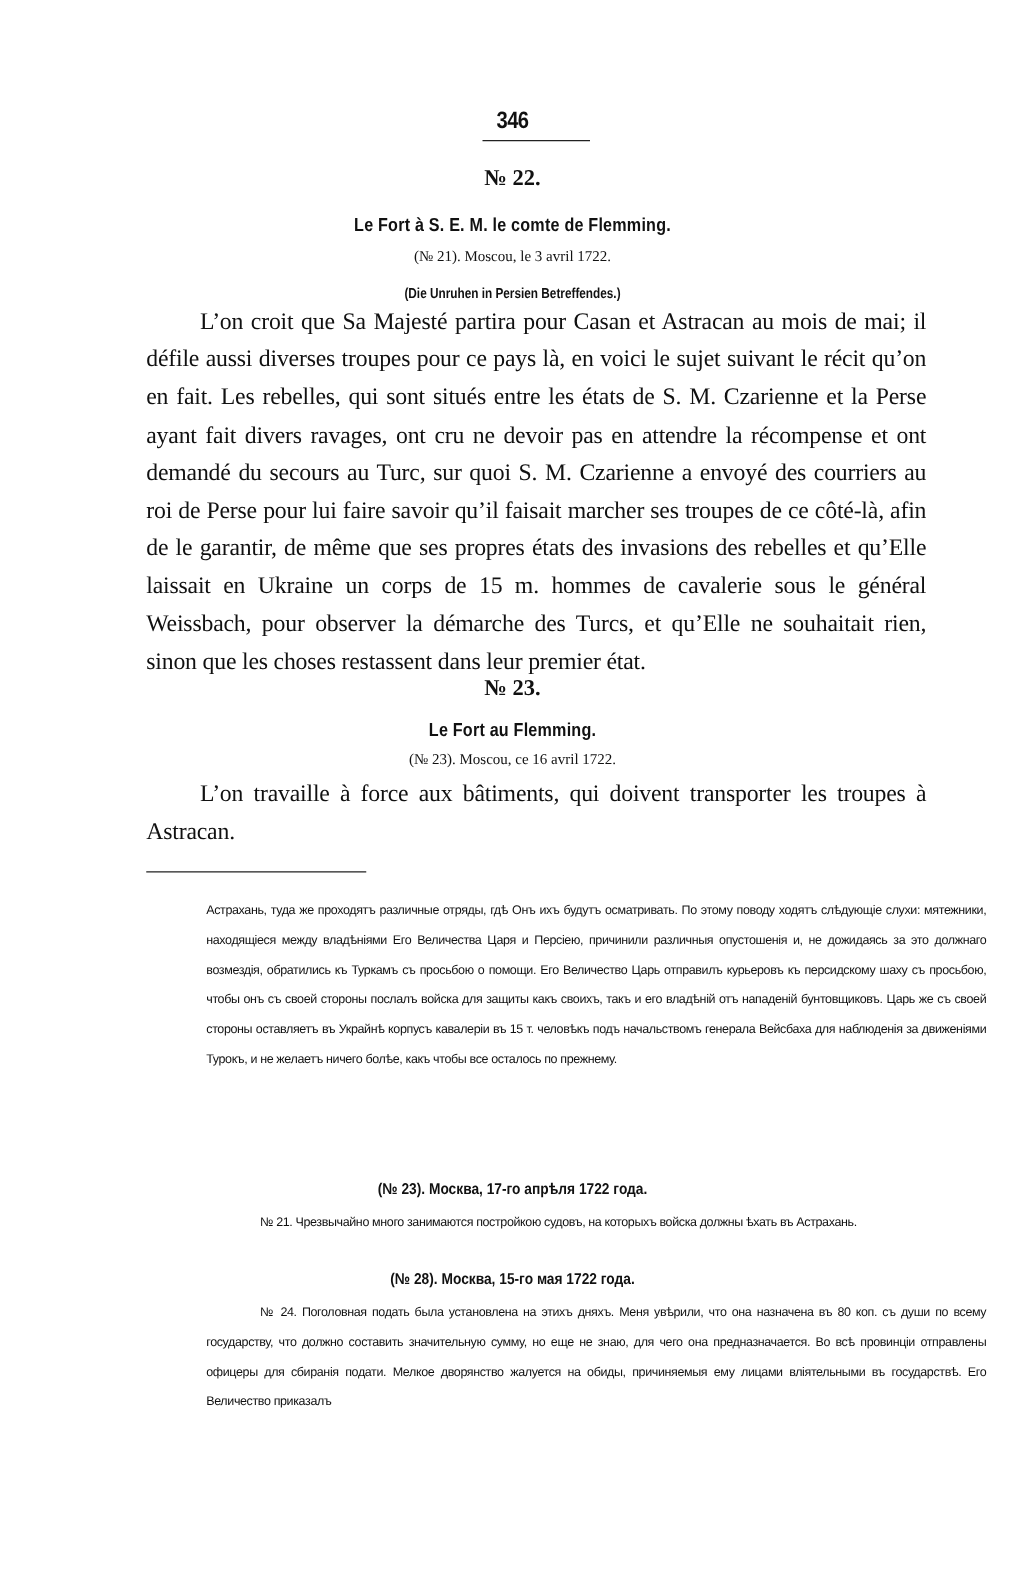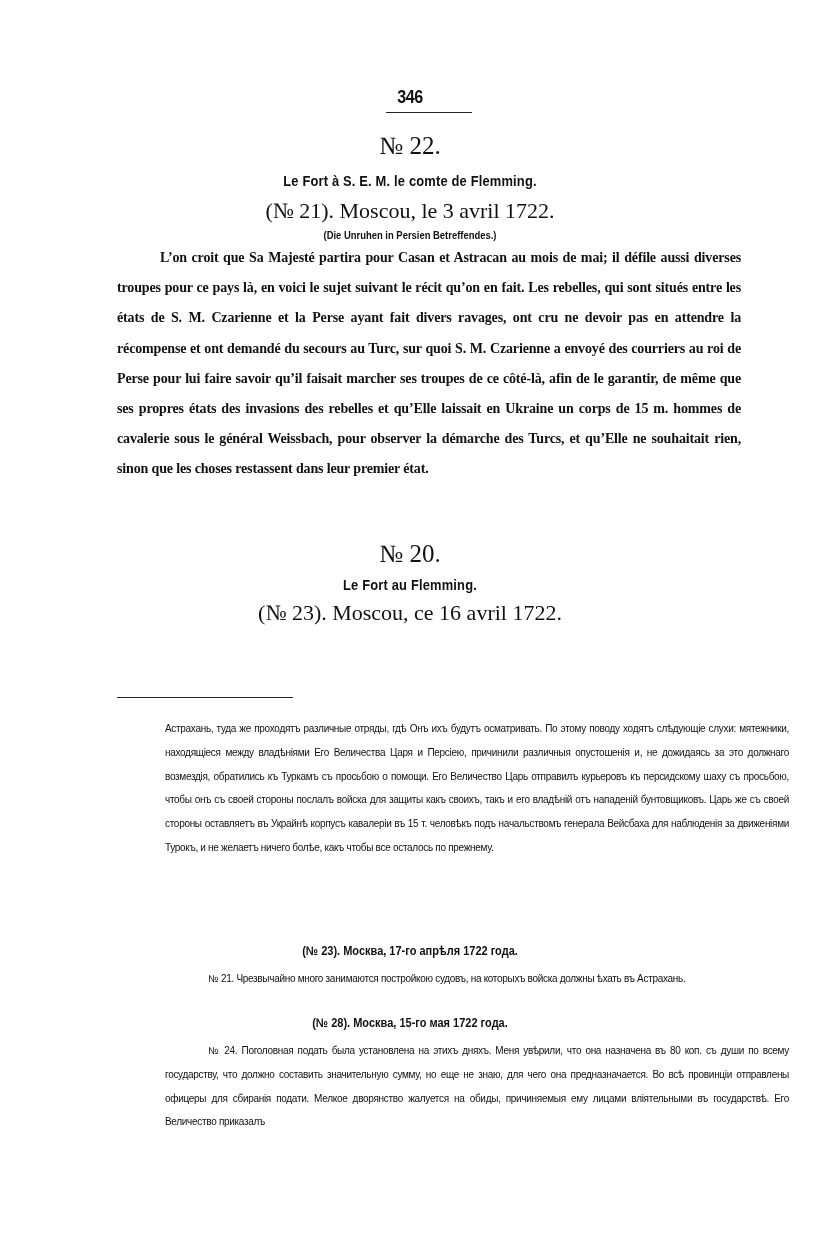--- a/index.html
+++ b/index.html
@@ -4,34 +4,34 @@
 <style>
   html, body { margin: 0; padding: 0; background: #ffffff; }
   body { width: 820px; height: 1256px; position: relative; overflow: hidden; color: #111; }
   .page { position: absolute; left: 0; top: 0; width: 736px; height: 1256px; }
 
   .pagenum { position: absolute; left: 0; width: 820px; top: 86px; text-align: center;
     font-family: "Liberation Sans", sans-serif; font-weight: bold; font-size: 19px; letter-spacing: -0.5px; transform: scaleX(0.85); }
   .pagerule { position: absolute; left: 386px; top: 112px; width: 86px; height: 0; border-top: 1.5px solid #222; }
 
   .center { position: absolute; left: 0; width: 820px; text-align: center; }
-  .docno { top: 132px; font-family: "Liberation Serif", serif; font-weight: normal; font-size: 25px; }
+  .docno { top: 132px; font-family: "Liberation Serif", serif; font-weight: bold; font-size: 18px; }
   .docno2 { top: 540px; }
   .heading { font-family: "Liberation Sans", sans-serif; font-weight: bold; font-size: 15px;
     transform: scaleX(0.86); letter-spacing: 0.2px; }
   .h1 { top: 172px; }
   .h2 { top: 576px; }
-  .dateline { font-family: "Liberation Serif", serif; font-size: 22px; }
+  .dateline { font-family: "Liberation Serif", serif; font-size: 12px; }
   .d1 { top: 198px; }
   .d2 { top: 600px; }
   .subtitle { top: 229px; font-family: "Liberation Sans", sans-serif; font-weight: bold; font-size: 11.5px;
     transform: scaleX(0.82); }
 
   .body-fr { position: absolute; left: 117px; width: 624px; font-family: "Liberation Serif", serif;
-    font-size: 14px; line-height: 30.2px; text-align: justify; font-weight: bold; letter-spacing: -0.15px; }
+    font-size: 19px; line-height: 30.2px; text-align: justify; font-weight: normal; letter-spacing: -0.15px; }
   .p1 { top: 243px; }
   .p2 { top: 621px; }
   .indent { display: block; text-indent: 43px; }
 
   .footrule { position: absolute; left: 117px; top: 697px; width: 176px; height: 0; border-top: 1.5px solid #222; }
 
   .body-ru { position: absolute; left: 117px; width: 624px; font-family: "Liberation Sans", sans-serif;
     font-weight: normal; font-size: 10px; line-height: 23.8px; text-align: justify; letter-spacing: -0.3px; margin-left: 48px; }
   .r1 { top: 717px; }
   .r2 { top: 967px; }
@@ -49,23 +49,26 @@
   <div class="pagerule"></div>
 
   <div class="center docno">№ 22.</div>
   <div class="center heading h1">Le Fort à S. E. M. le comte de Flemming.</div>
   <div class="center dateline d1">(№ 21).   Moscou, le 3 avril 1722.</div>
   <div class="center subtitle">(Die Unruhen in Persien Betreffendes.)</div>
   <div class="body-fr p1">
     <span class="indent">L’on croit que Sa Majesté partira pour Casan et Astracan au mois de mai; il défile aussi diverses troupes pour ce pays là, en voici le sujet suivant le récit qu’on en fait. Les rebelles, qui sont situés entre les états de S. M. Czarienne et la Perse ayant fait divers ravages, ont cru ne devoir pas en attendre la récompense et ont demandé du secours au Turc, sur quoi S. M. Czarienne a envoyé des courriers au roi de Perse pour lui faire savoir qu’il faisait marcher ses troupes de ce côté-là, afin de le garantir, de même que ses propres états des invasions des rebelles et qu’Elle laissait en Ukraine un corps de 15 m. hommes de cavalerie sous le général Weissbach, pour observer la démarche des Turcs, et qu’Elle ne souhaitait rien, sinon que les choses restassent dans leur premier état.</span>
   </div>
 
-  <div class="center docno docno2">№ 20.</div>
+  <div class="center docno docno2">№ 23.</div>
   <div class="center heading h2">Le Fort au Flemming.</div>
   <div class="center dateline d2">(№ 23).   Moscou, ce 16 avril 1722.</div>
+  <div class="body-fr p2">
+    <span class="indent">L’on travaille à force aux bâtiments, qui doivent transporter les troupes à Astracan.</span>
+  </div>
 
   <div class="footrule"></div>
 
   <div class="body-ru r1">Астрахань, туда же проходятъ различные отряды, гдѣ Онъ ихъ будутъ осматривать. По этому поводу ходятъ слѣдующіе слухи: мятежники, находящіеся между владѣніями Его Величества Царя и Персіею, причинили различныя опустошенія и, не дожидаясь за это должнаго возмездія, обратились къ Туркамъ съ просьбою о помощи. Его Величество Царь отправилъ курьеровъ къ персидскому шаху съ просьбою, чтобы онъ съ своей стороны послалъ войска для защиты какъ своихъ, такъ и его владѣній отъ нападеній бунтовщиковъ. Царь же съ своей стороны оставляетъ въ Украйнѣ корпусъ кавалеріи въ 15 т. человѣкъ подъ начальствомъ генерала Вейсбаха для наблюденія за движеніями Турокъ, и не желаетъ ничего болѣе, какъ чтобы все осталось по прежнему.</div>
   <div class="r-date rd1">(№ 23).   Москва, 17-го апрѣля 1722 года.</div>
   <div class="body-ru r2">
     <span class="indent">№ 21. Чрезвычайно много занимаются постройкою судовъ, на которыхъ войска должны ѣхать въ Астрахань.</span>
   </div>
   <div class="r-date rd2">(№ 28).   Москва, 15-го мая 1722 года.</div>
   <div class="body-ru r3">

